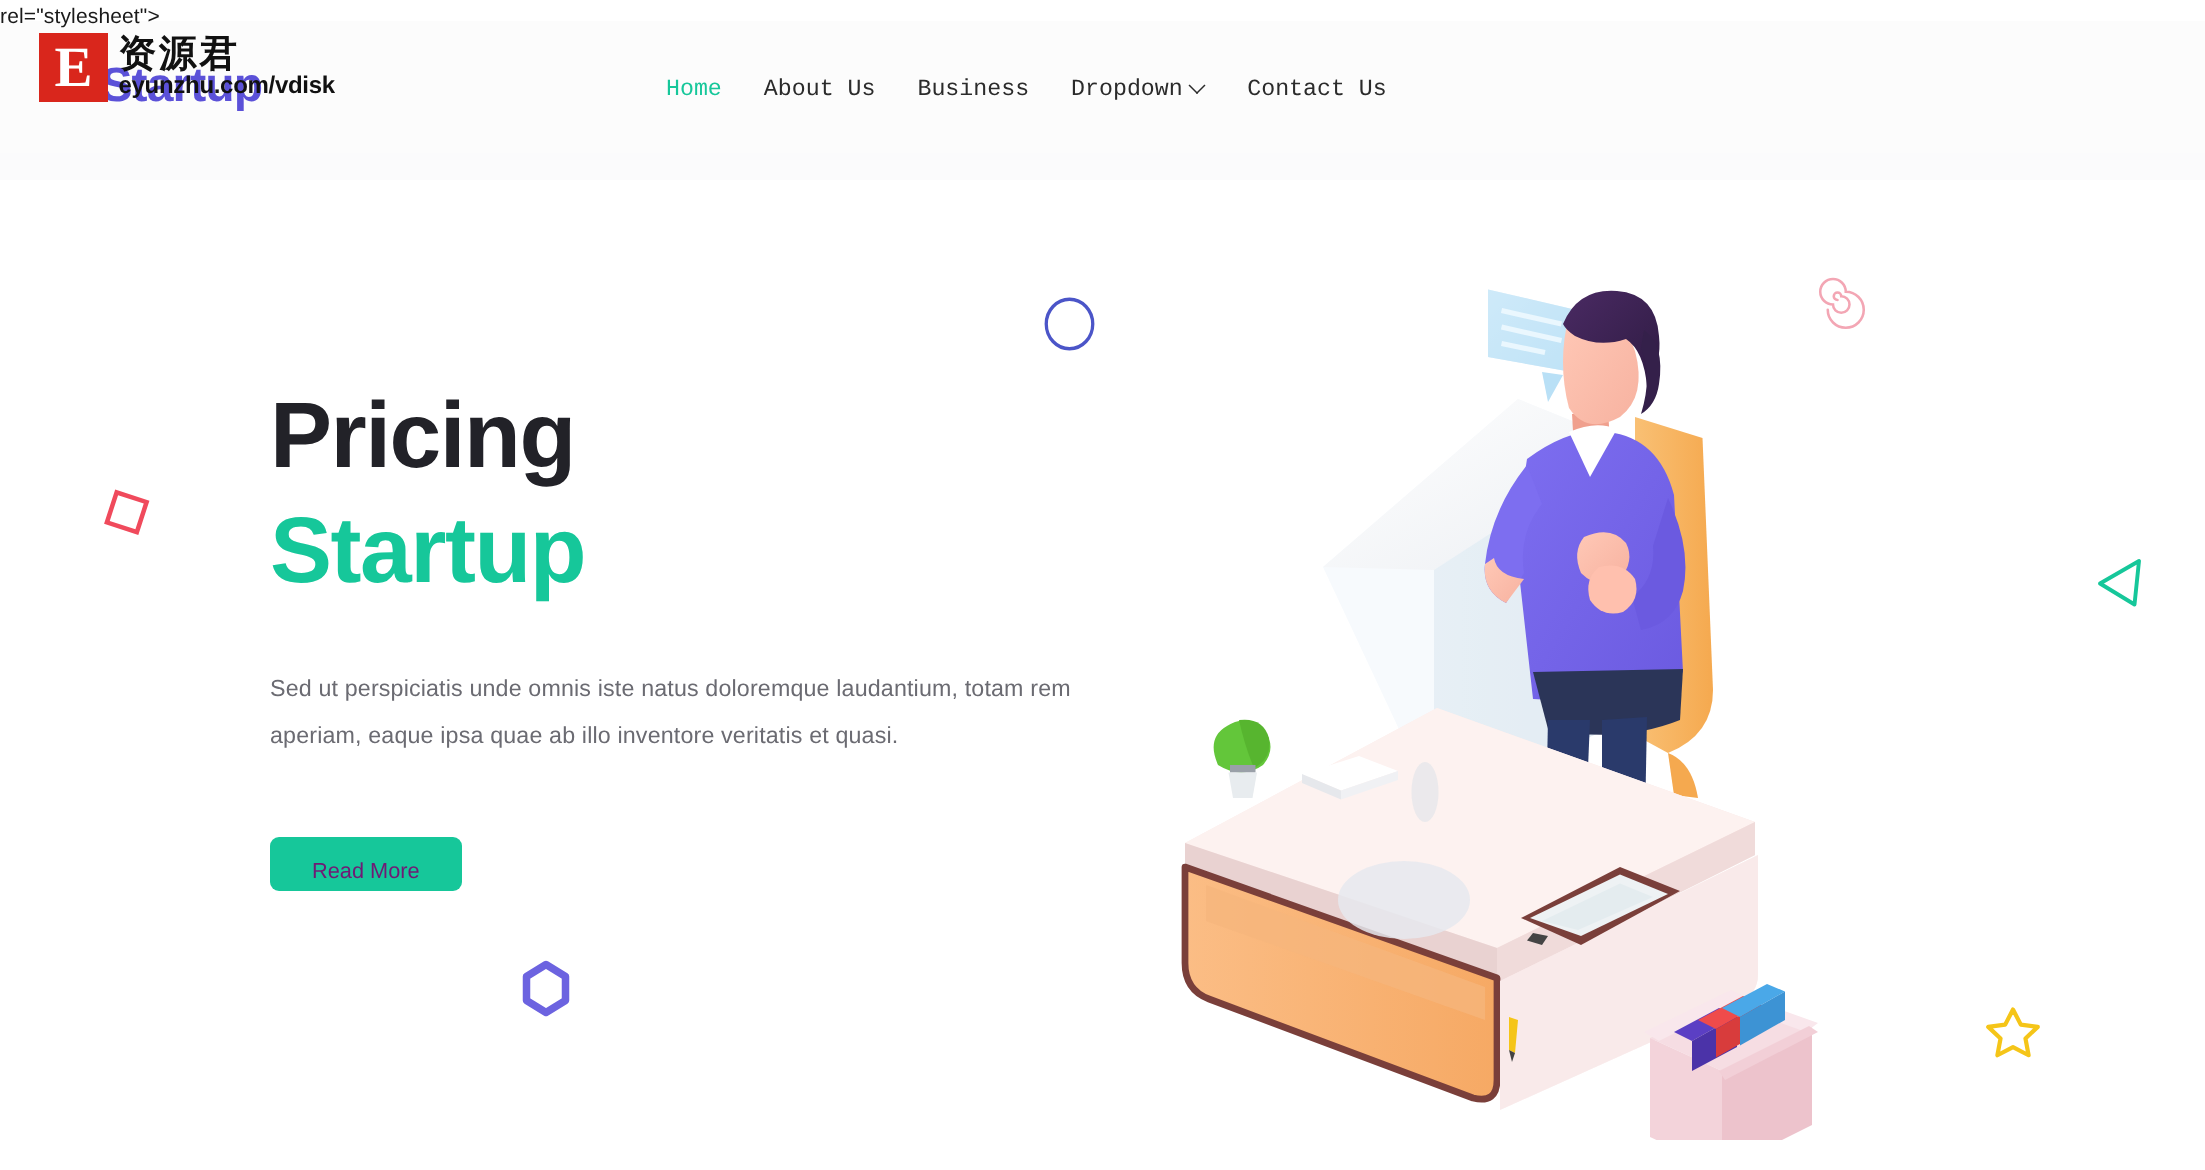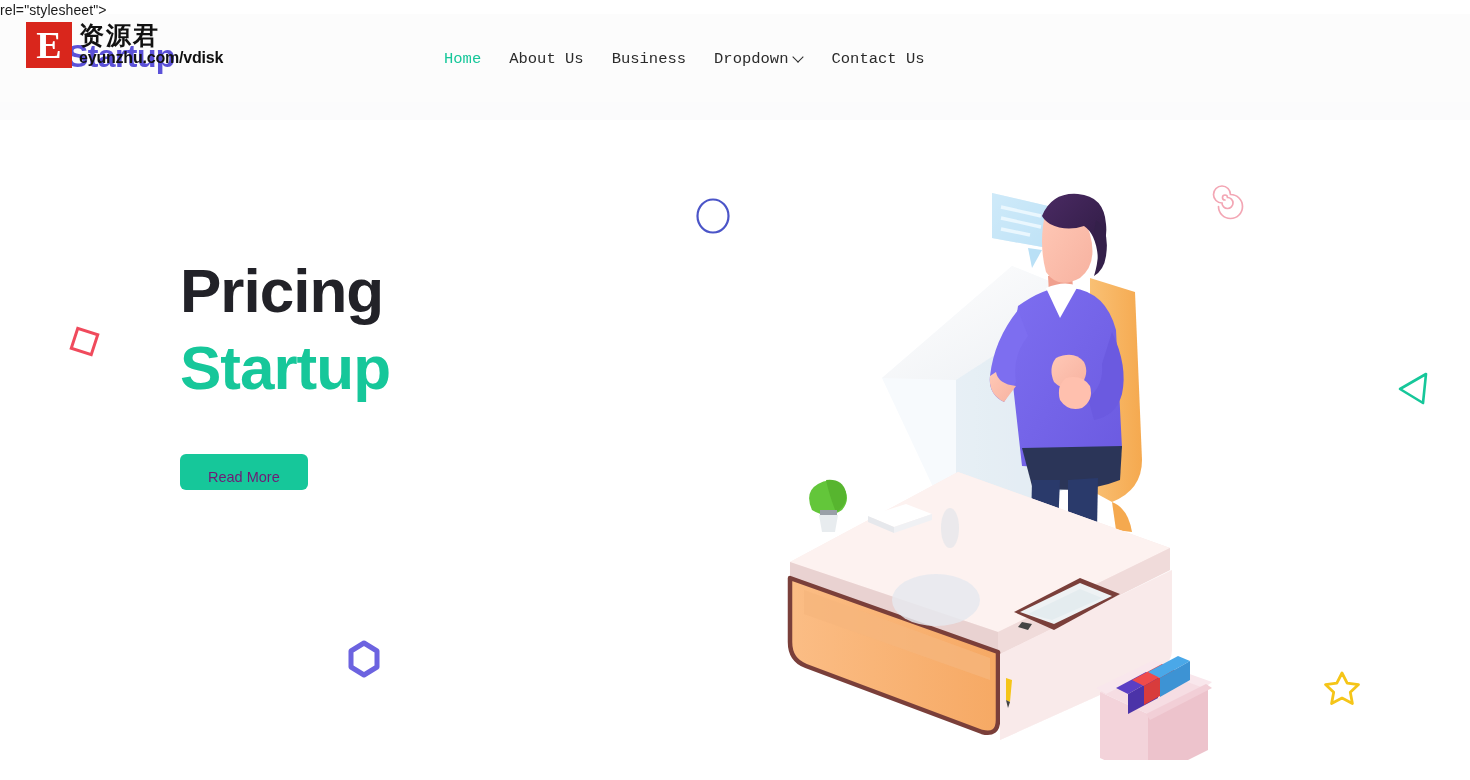--- a/index.html
+++ b/index.html
@@ -157,20 +157,21 @@
     </span>
     <span class="nav-item">
       <span>Contact Us</span>
     </span>
   </nav>
 
 
   <div class="hero-left">
     <div class="h-line1">Pricing</div>
     <div class="h-line2">Startup</div>
+    <p class="hero-p">Sed ut perspiciatis unde omnis iste natus doloremque laudantium, totam rem aperiam, eaque ipsa quae ab illo inventore veritatis et quasi.</p>
     <button class="read-more">Read More</button>
   </div>
 
   <span class="deco" id="deco-diamond">
     <svg width="40" height="44" viewBox="0 0 40 44">
       <rect x="10" y="11" width="21" height="21" fill="none" stroke="#f04a5c" stroke-width="3" transform="rotate(18 20.5 21.5)"></rect>
     </svg>
   </span>
 
   <span class="deco" id="deco-circle">

